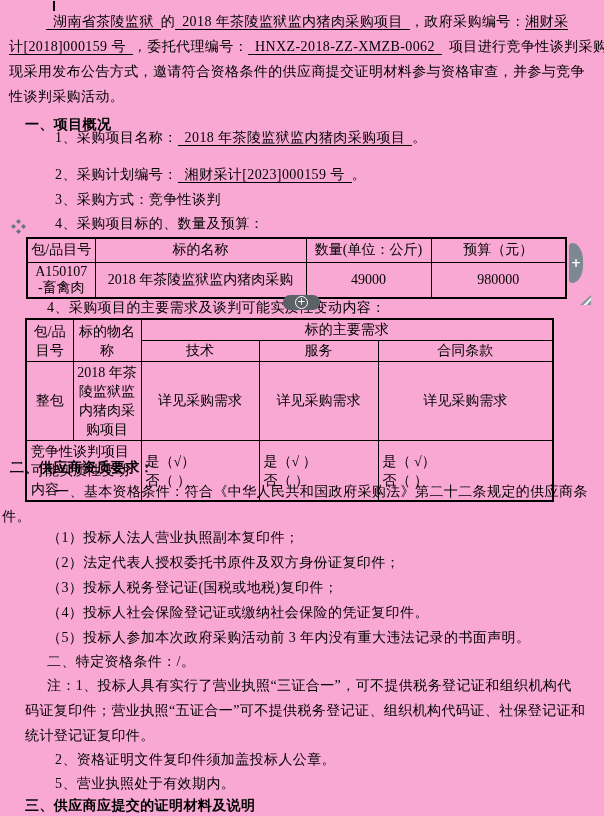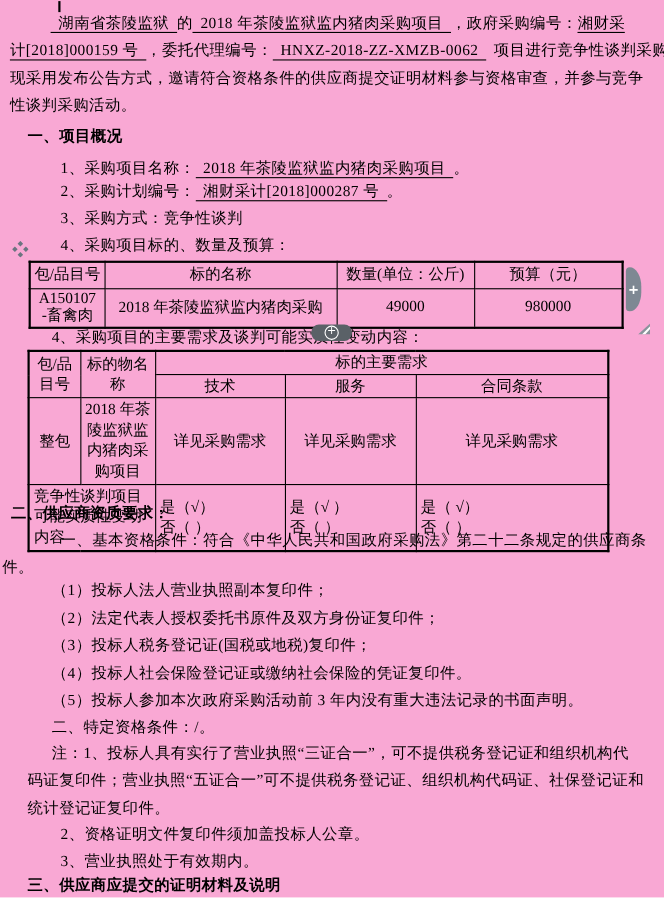--- a/index.html
+++ b/index.html
@@ -40,25 +40,25 @@
   <div class="ln" style="left:46px;top:12px;">
     <span class="u pl pr">湖南省茶陵监狱</span><span>的</span><span class="u pl pr">2018 年茶陵监狱监内猪肉采购项目</span><span>，政府采购编号：</span><span class="u">湘财采</span>
   </div>
   <div class="ln" style="left:9px;top:37px;">
     <span class="u pr">计[2018]000159 号</span><span>，委托代理编号：</span><span class="u pl pr">HNXZ-2018-ZZ-XMZB-0062</span><span class="pl">项目进行竞争性谈判采购，</span>
   </div>
   <div class="ln" style="left:9px;top:87px;">性谈判采购活动。</div>
   <div class="ln" style="left:9px;top:62px;">现采用发布公告方式，邀请符合资格条件的供应商提交证明材料参与资格审查，并参与竞争</div>
 
   <div class="ln b" style="left:25px;top:115px;">一、项目概况</div>
-  <div class="ln" style="left:55px;top:144px;">
+  <div class="ln" style="left:55px;top:128px;">
     <span>1、采购项目名称：</span><span class="u pl pr">2018 年茶陵监狱监内猪肉采购项目</span><span>。</span>
   </div>
   <div class="ln" style="left:55px;top:165px;">
-    <span>2、采购计划编号：</span><span class="u pl pr">湘财采计[2018]000287 号</span><span>。</span>
+    <span>2、采购计划编号：</span><span class="u pl pr">湘财采计[2023]000159 号</span><span>。</span>
   </div>
   <div class="ln" style="left:55px;top:190px;">3、采购方式：竞争性谈判</div>
   <div class="ln" style="left:55px;top:214px;">4、采购项目标的、数量及预算：</div>
 
   <div class="move-handle">
     <svg viewBox="0 0 15 15" width="15" height="15">
       <g fill="#6b7480">
         <path d="M7.5 0 L10 2.5 L7.5 5 L5 2.5 Z"></path>
         <path d="M7.5 10 L10 12.5 L7.5 15 L5 12.5 Z"></path>
         <path d="M0 7.5 L2.5 5 L5 7.5 L2.5 10 Z"></path>
@@ -155,17 +155,17 @@
   <div class="ln" style="left:47px;top:528px;">（1）投标人法人营业执照副本复印件；</div>
   <div class="ln" style="left:47px;top:553px;">（2）法定代表人授权委托书原件及双方身份证复印件；</div>
   <div class="ln" style="left:47px;top:578px;">（3）投标人税务登记证(国税或地税)复印件；</div>
   <div class="ln" style="left:47px;top:603px;">（4）投标人社会保险登记证或缴纳社会保险的凭证复印件。</div>
   <div class="ln" style="left:47px;top:628px;">（5）投标人参加本次政府采购活动前 3 年内没有重大违法记录的书面声明。</div>
   <div class="ln" style="left:47px;top:652px;">二、特定资格条件：/。</div>
   <div class="ln" style="left:47px;top:676px;">注：1、投标人具有实行了营业执照“三证合一”，可不提供税务登记证和组织机构代</div>
   <div class="ln" style="left:25px;top:701px;">码证复印件；营业执照“五证合一”可不提供税务登记证、组织机构代码证、社保登记证和</div>
   <div class="ln" style="left:25px;top:726px;">统计登记证复印件。</div>
   <div class="ln" style="left:55px;top:750px;">2、资格证明文件复印件须加盖投标人公章。</div>
-  <div class="ln" style="left:55px;top:774px;">3、营业执照处于有效期内。</div>
+  <div class="ln" style="left:55px;top:774px;">5、营业执照处于有效期内。</div>
 
   <div class="ln b" style="left:25px;top:796px;">三、供应商应提交的证明材料及说明</div>
 
 </div>
 
 </body></html>

